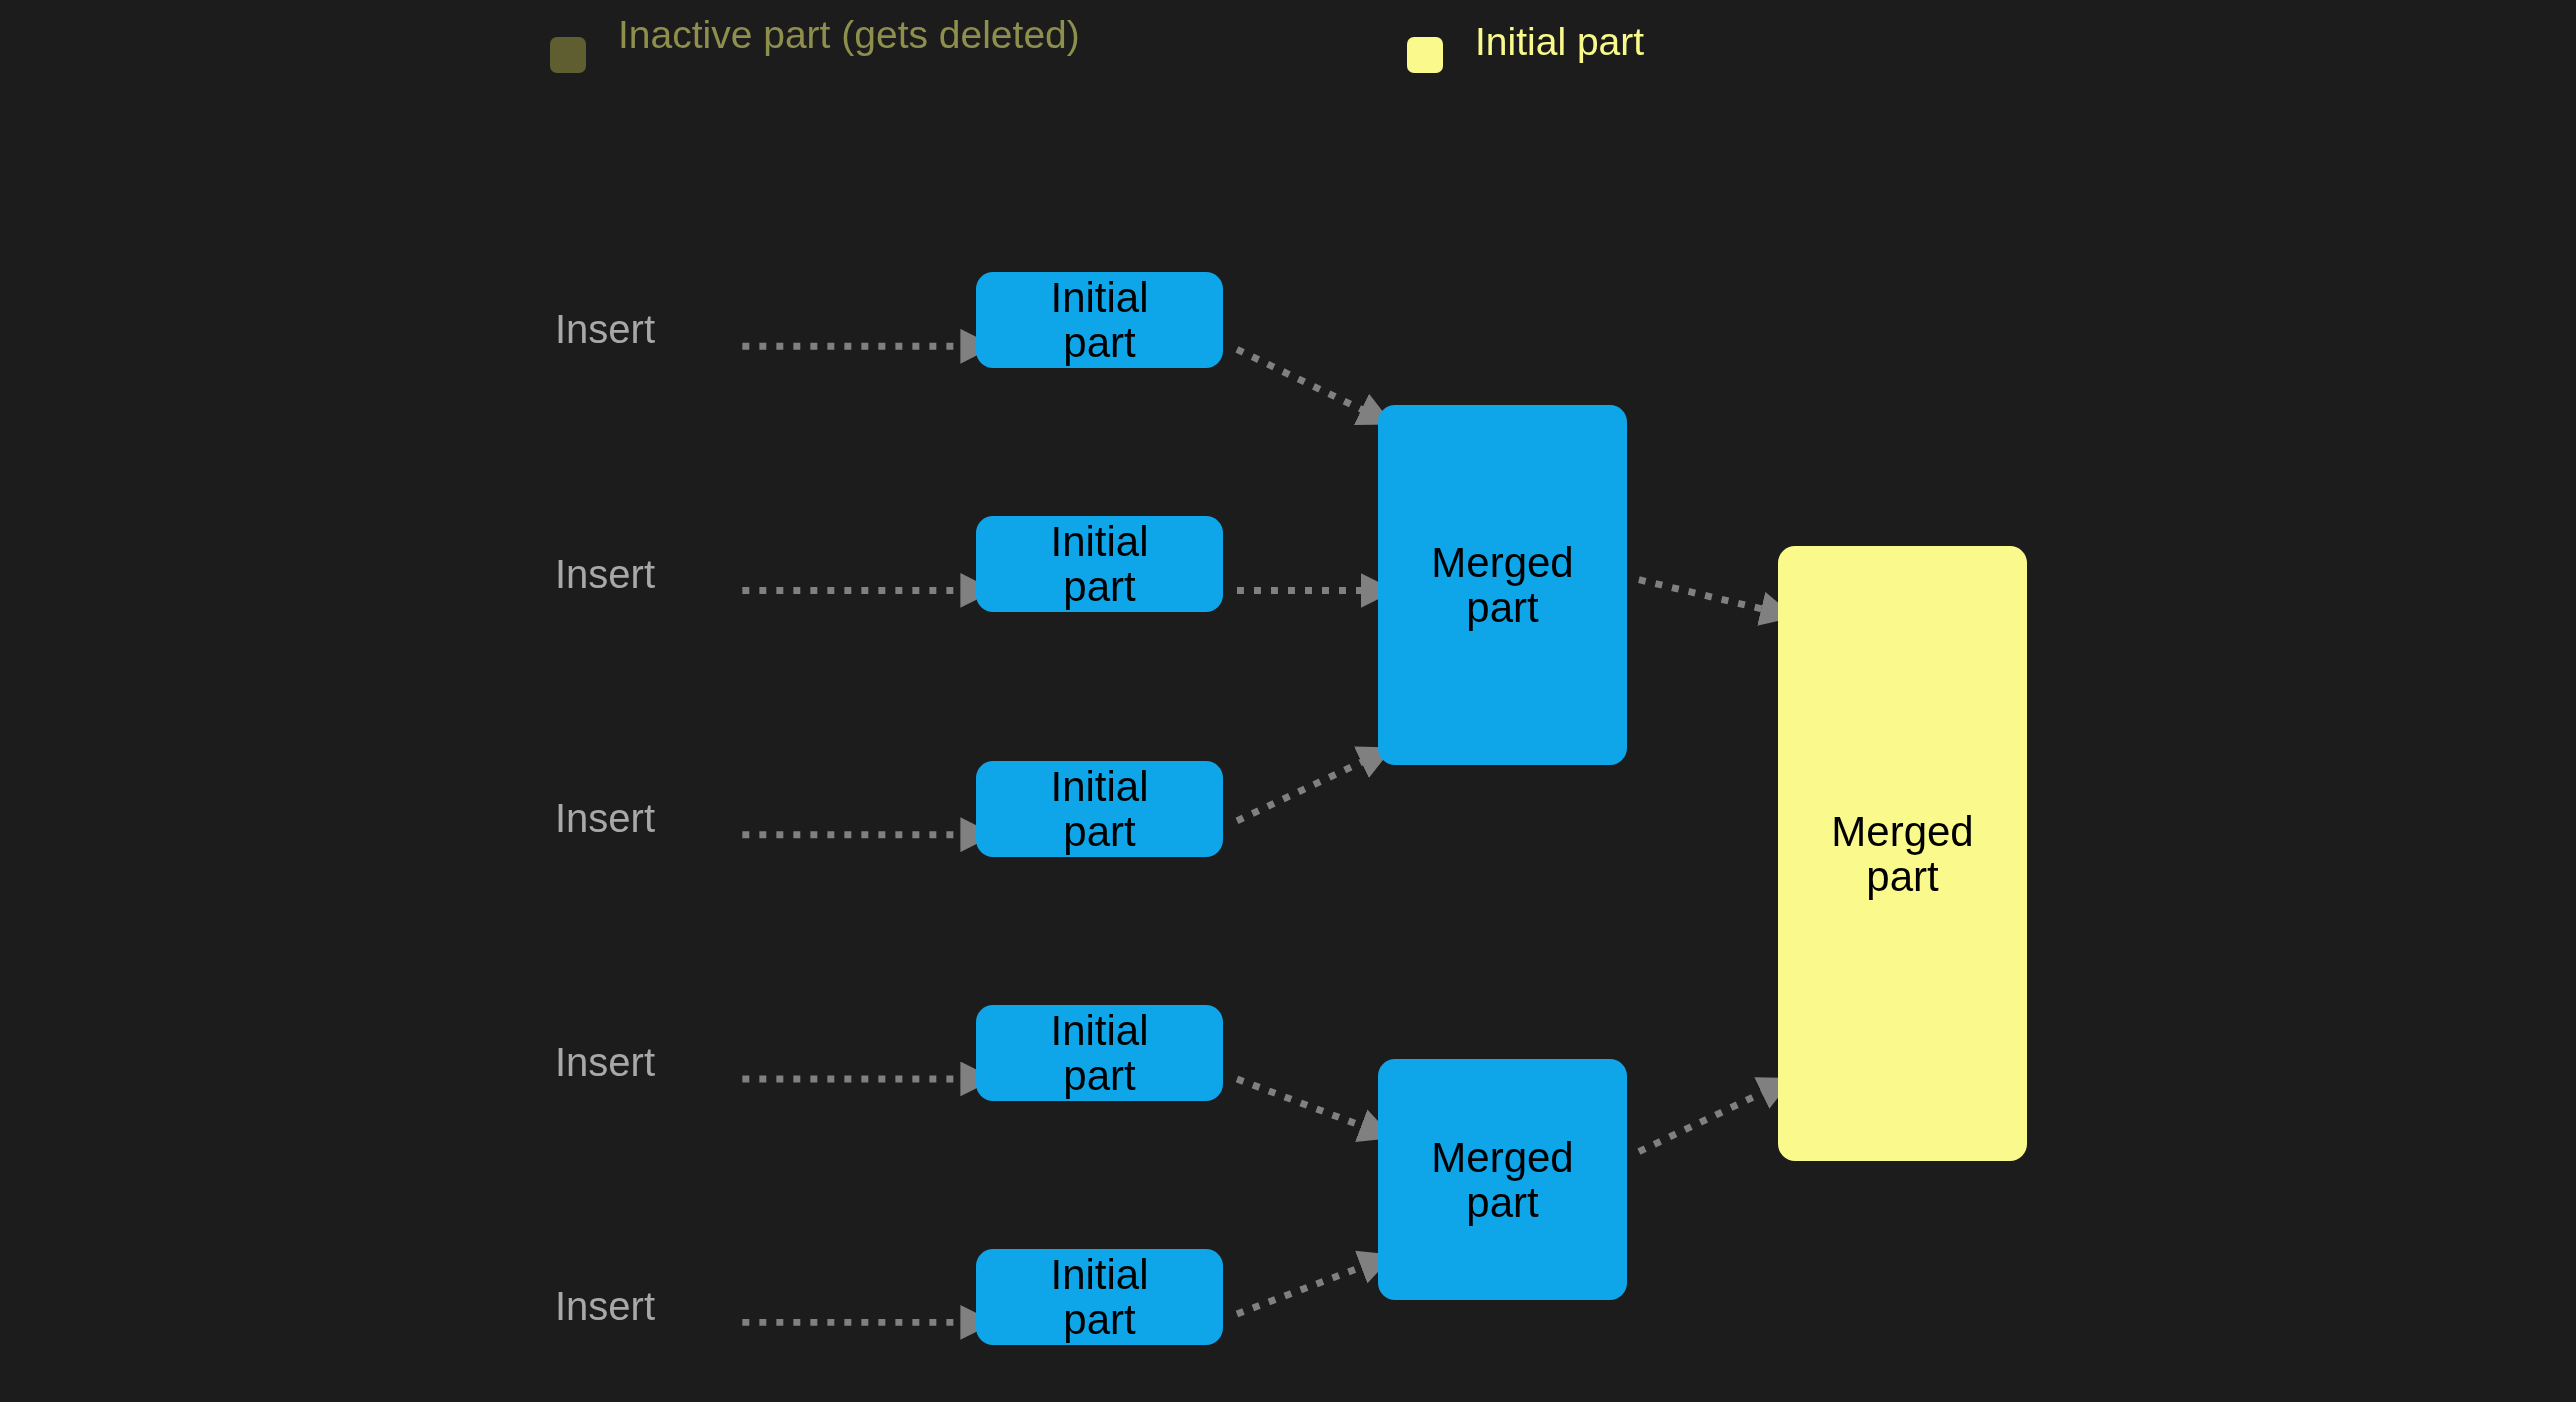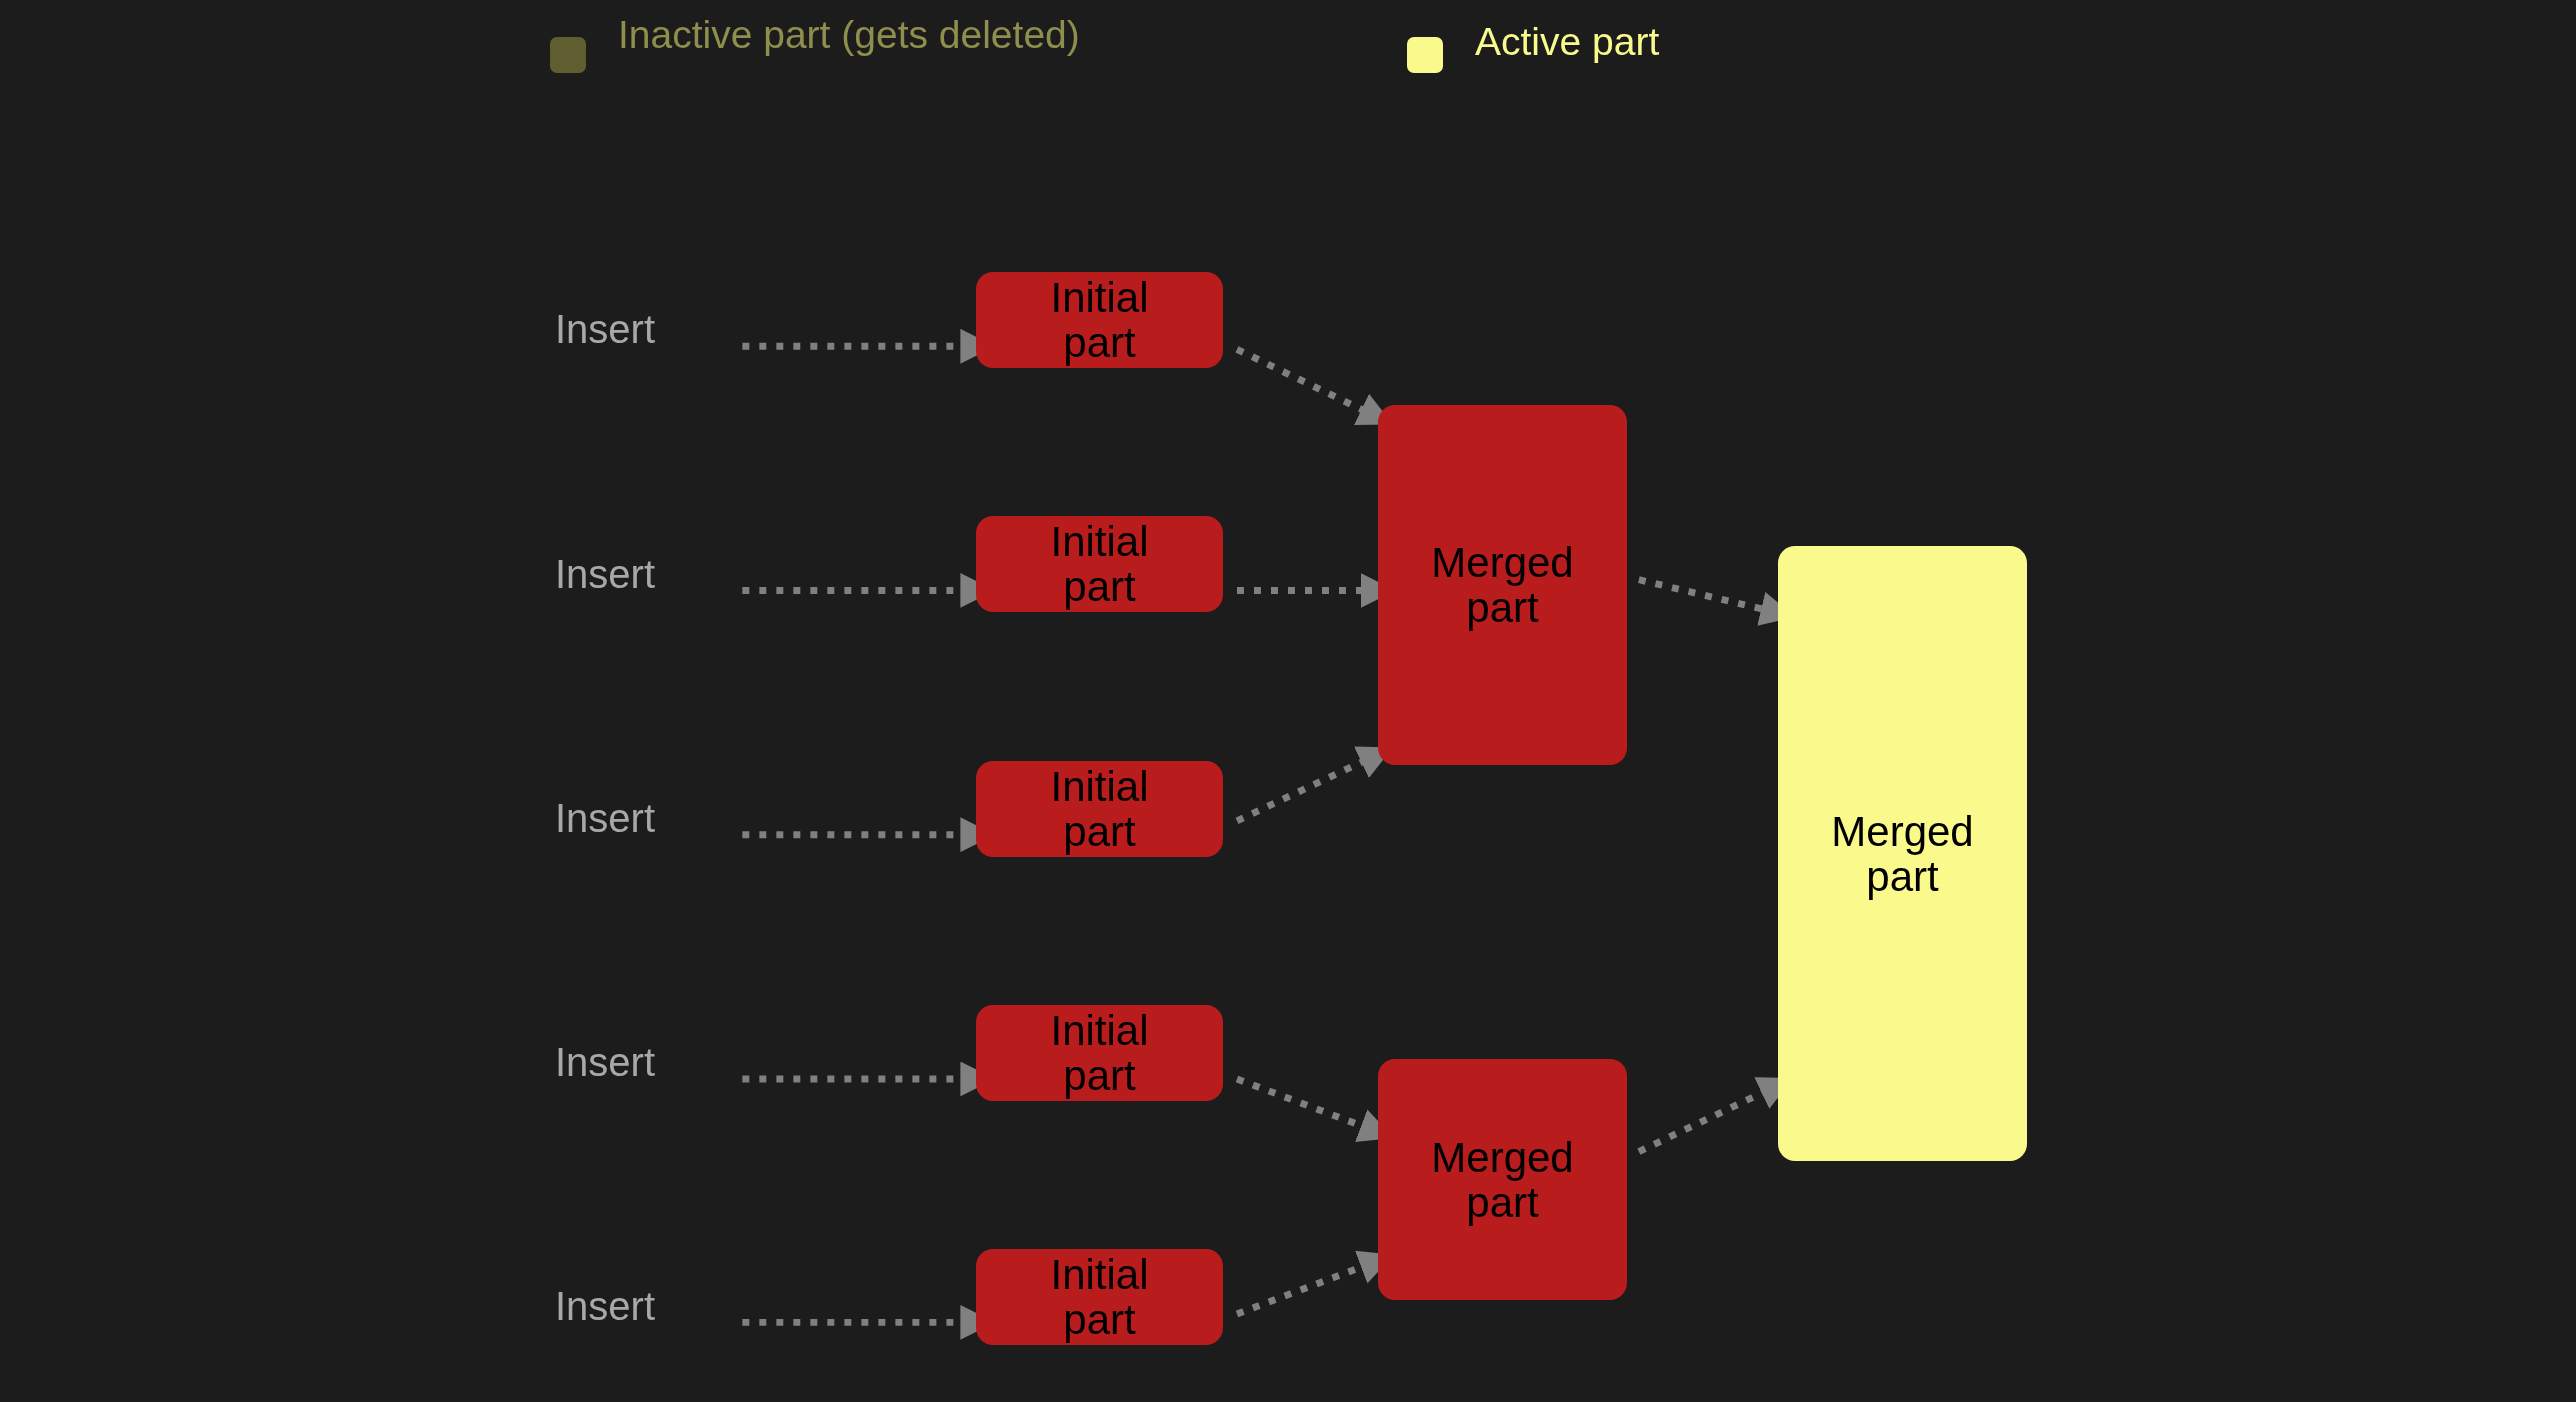--- a/index.html
+++ b/index.html
@@ -53,21 +53,21 @@
     display: flex;
     align-items: center;
     justify-content: center;
     text-align: center;
     color: #000000;
     font-size: 42px;
     line-height: 45px;
     box-sizing: border-box;
     padding: 3.1px 6.2px;
   }
-  .node-box.inactive { background: #b91c1c; }
+  .node-box.inactive { background: #0ea5e9; }
   .node-box.active   { background: #fafa8c; }
 
   .node-text { display: block; }
 
   
   #arrow-layer {
     position: absolute;
     left: 0; top: 0;
     width: 2576px;
     height: 1402px;
@@ -98,21 +98,21 @@
       <line x1="1600" y1="1700" x2="1770" y2="1636" stroke="#808080" stroke-width="9" stroke-dasharray="9 13" stroke-linecap="butt" marker-end="url(#arrowhead)"></line>
       <line x1="2120" y1="750" x2="2288" y2="790" stroke="#808080" stroke-width="9" stroke-dasharray="9 13" stroke-linecap="butt" marker-end="url(#arrowhead)"></line>
       <line x1="2120" y1="1490" x2="2288" y2="1410" stroke="#808080" stroke-width="9" stroke-dasharray="9 13" stroke-linecap="butt" marker-end="url(#arrowhead)"></line>
     </g>
 </svg>
 
 <div id="legend">
     <div class="legend-swatch" style="left: 550px; top: 37px; background: rgb(94, 94, 49);"></div>
     <div class="legend-label" style="left: 618px; top: 15px; color: rgb(143, 143, 77);">Inactive part (gets deleted)</div>
     <div class="legend-swatch" style="left: 1407px; top: 37px; background: rgb(250, 250, 140);"></div>
-    <div class="legend-label" style="left: 1475px; top: 21.6px; color: rgb(250, 250, 140);">Active part</div>
+    <div class="legend-label" style="left: 1475px; top: 21.6px; color: rgb(250, 250, 140);">Initial part</div>
   </div>
 
 <div id="insert-labels">
     <div class="insert-label" style="left: 555px; top: 309px; color: rgb(168, 168, 168);">Insert</div>
     <div class="insert-label" style="left: 555px; top: 554px; color: rgb(168, 168, 168);">Insert</div>
     <div class="insert-label" style="left: 555px; top: 798px; color: rgb(168, 168, 168);">Insert</div>
     <div class="insert-label" style="left: 555px; top: 1042px; color: rgb(168, 168, 168);">Insert</div>
     <div class="insert-label" style="left: 555px; top: 1286px; color: rgb(168, 168, 168);">Insert</div>
   </div>
 

